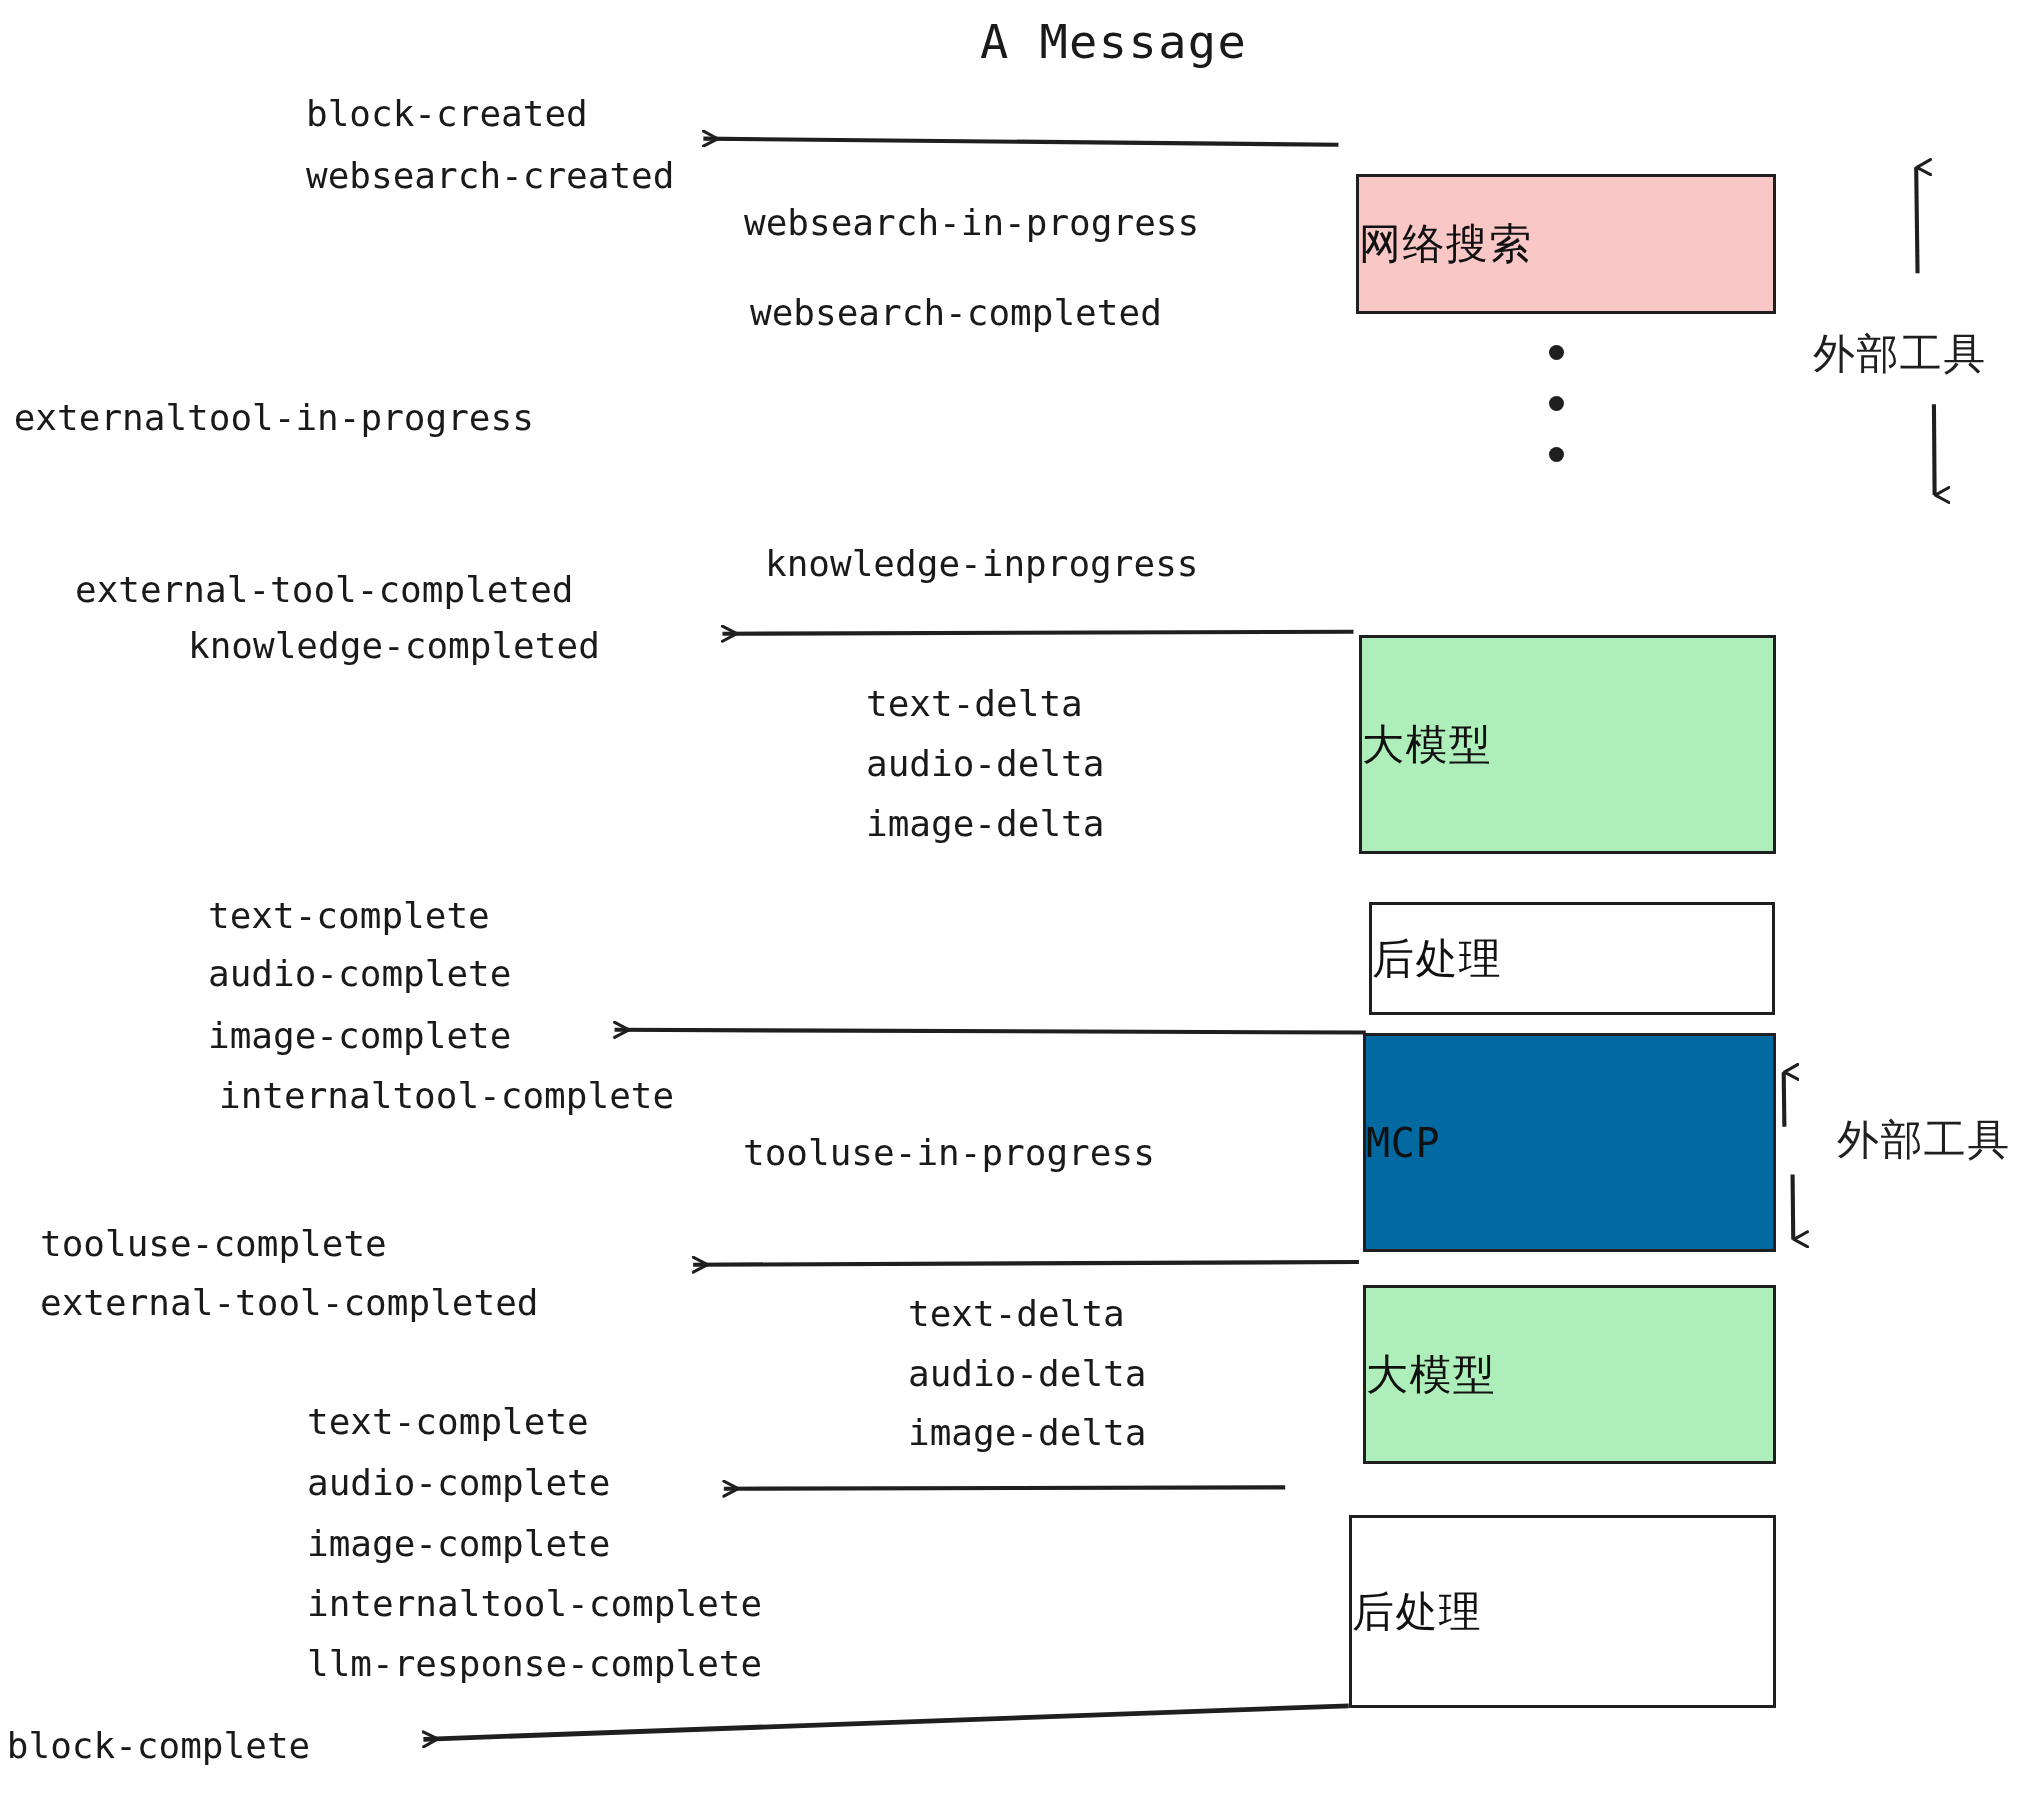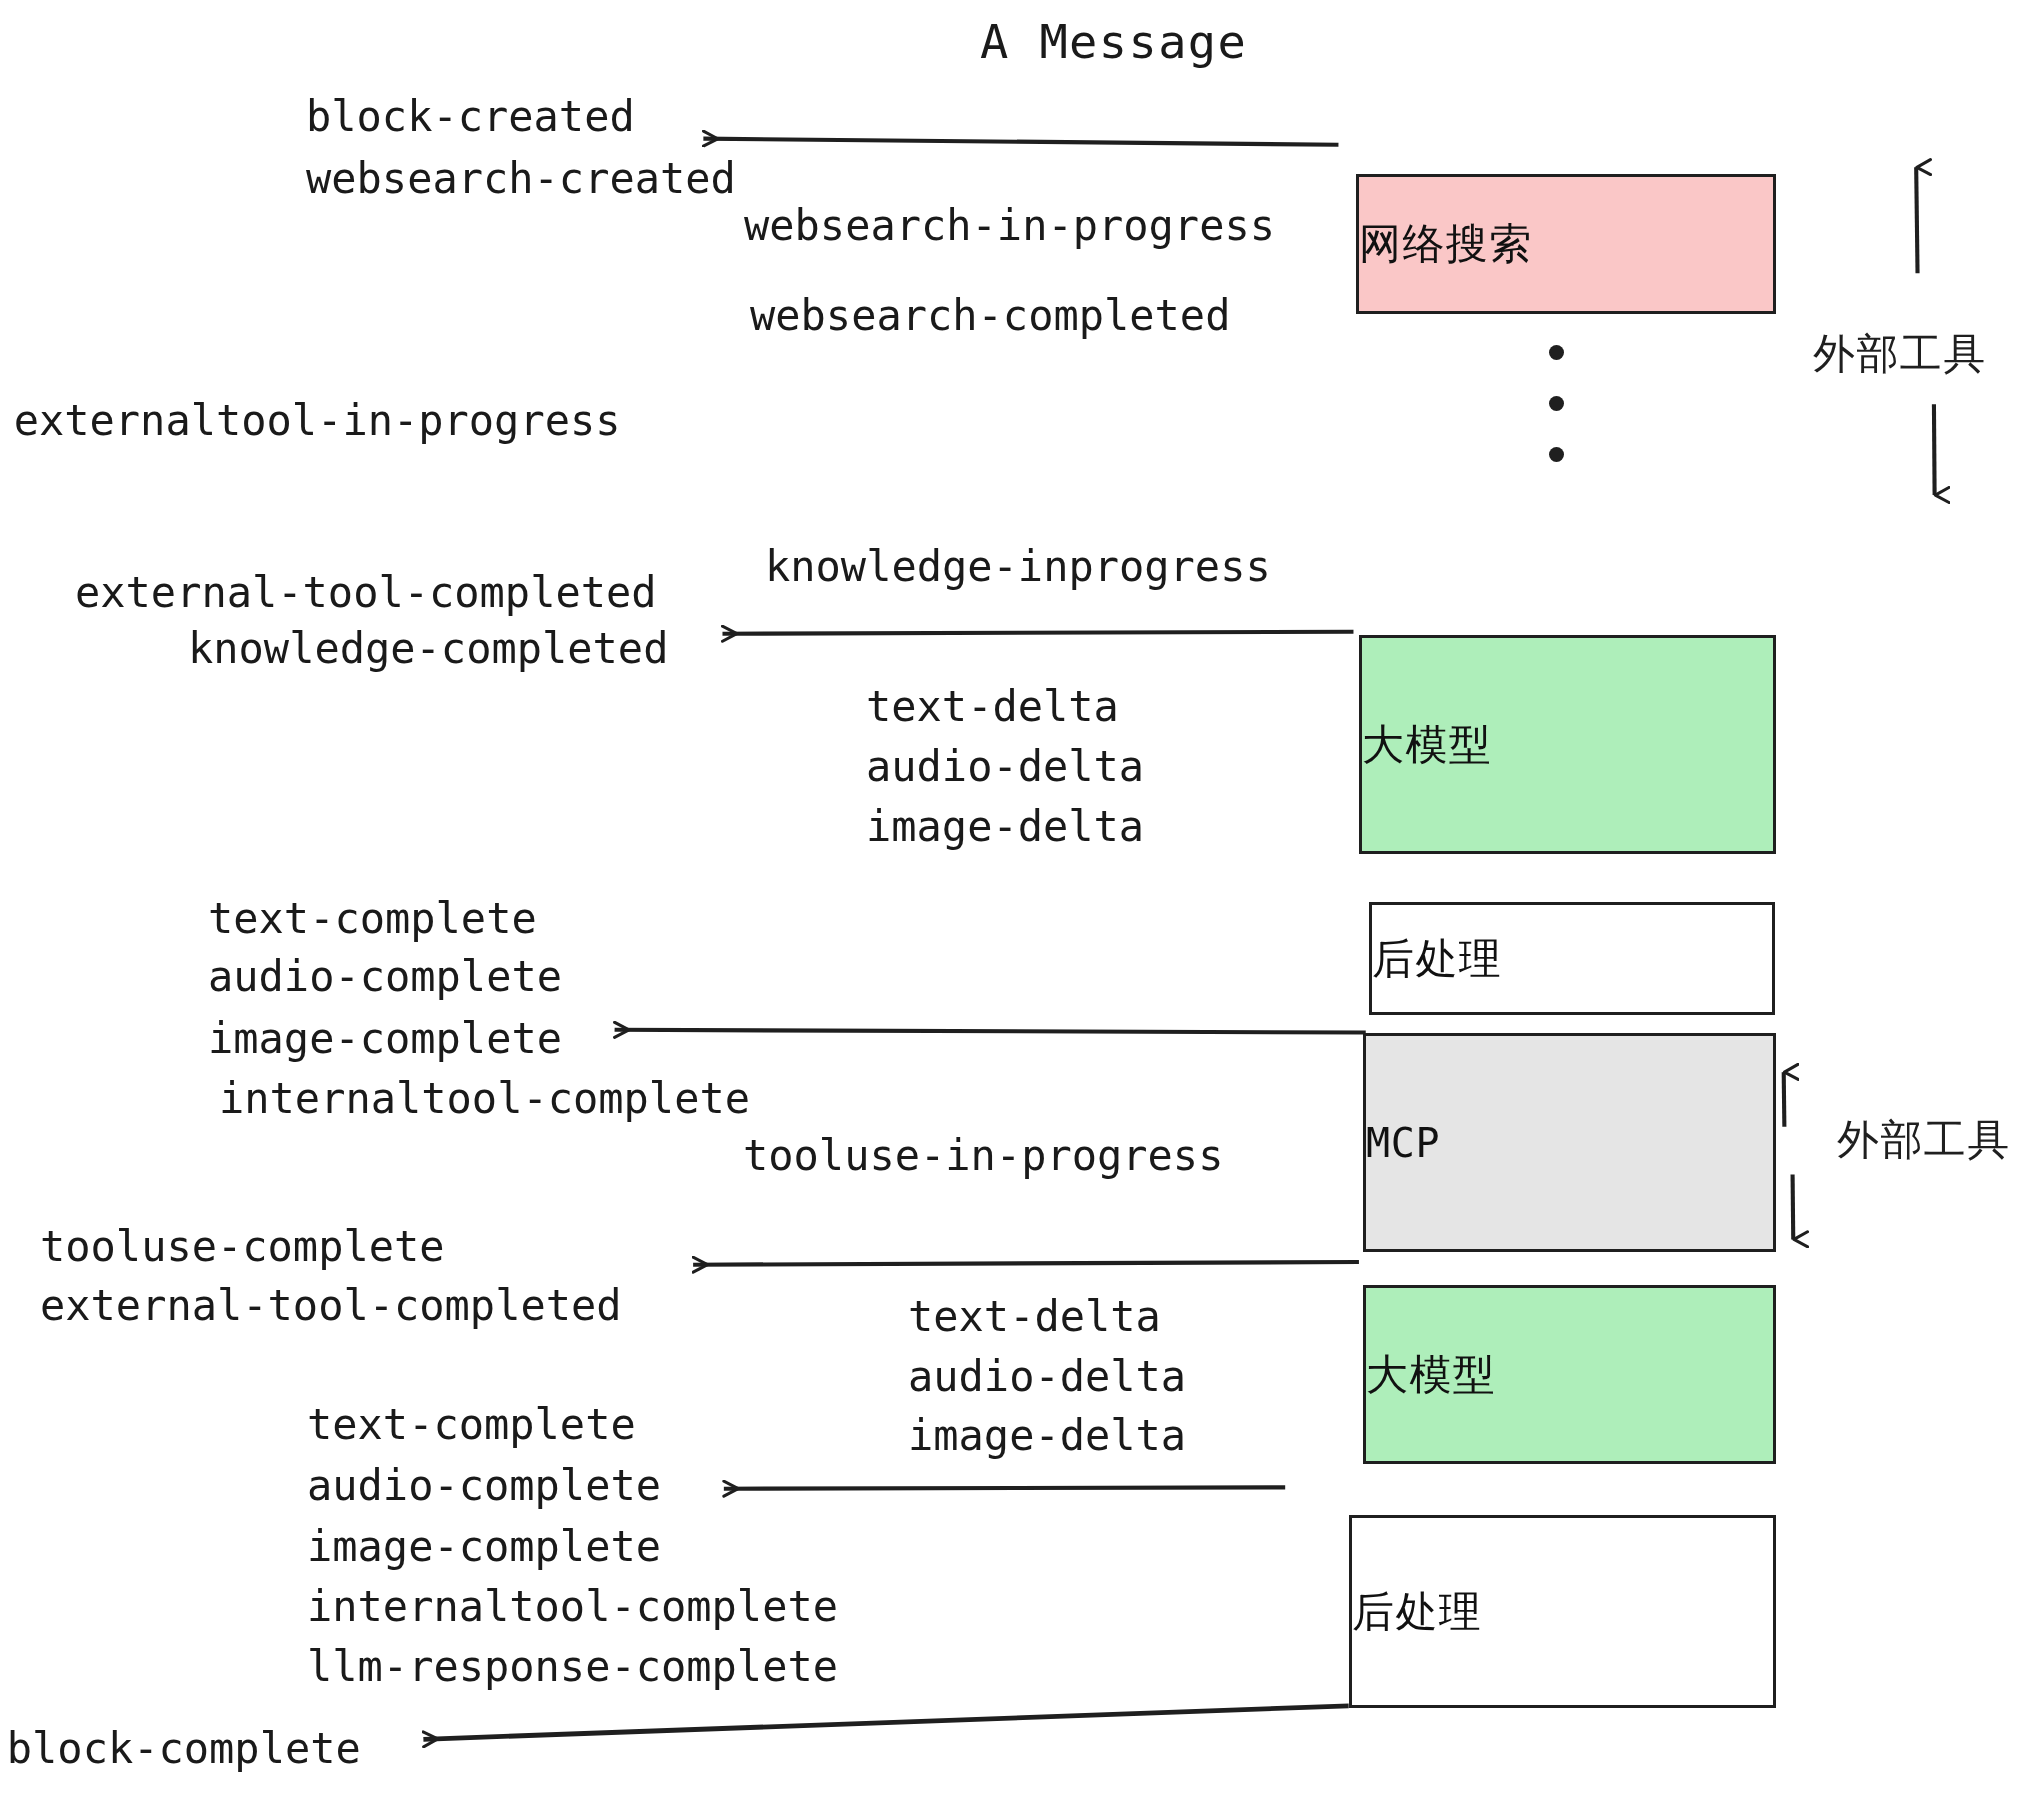--- a/index.html
+++ b/index.html
@@ -6,21 +6,21 @@
   #stage{
     position:relative;
     width:2035px;height:1796px;
     background:#ffffff;
     overflow:hidden;
     font-family:"DejaVu Sans",sans-serif;
   }
   .mono{
     position:absolute;
     font-family:"DejaVu Sans Mono","Liberation Mono",monospace;
-    font-size:42px;
+    font-size:36px;
     line-height:1;
     color:#1a1a1a;
     white-space:pre;
     letter-spacing:0px;
   }
   .title{
     position:absolute;
     font-family:"DejaVu Sans Mono","Liberation Mono",monospace;
     font-size:47px;
     color:#1a1a1a;
@@ -81,21 +81,21 @@
 
 
   <div class="box" style="left:1359px; top:635px; width:417px; height:219px; background:#aeeeba;">
     <span>大模型</span>
   </div>
 
   <div class="box" style="left:1369px; top:902px; width:406px; height:113px; background:#ffffff;">
     <span>后处理</span>
   </div>
 
-  <div class="box mcp" style="left:1363px; top:1033px; width:413px; height:219px; background:#e5e5e5;">
+  <div class="box mcp" style="left:1363px; top:1033px; width:413px; height:219px; background:#0369a1;">
     <span>MCP</span>
   </div>
 
   <div class="box" style="left:1363px; top:1285px; width:413px; height:179px; background:#aeeeba;">
     <span>大模型</span>
   </div>
 
   <div class="box" style="left:1349px; top:1515px; width:427px; height:193px; background:#ffffff;">
     <span>后处理</span>
   </div>

